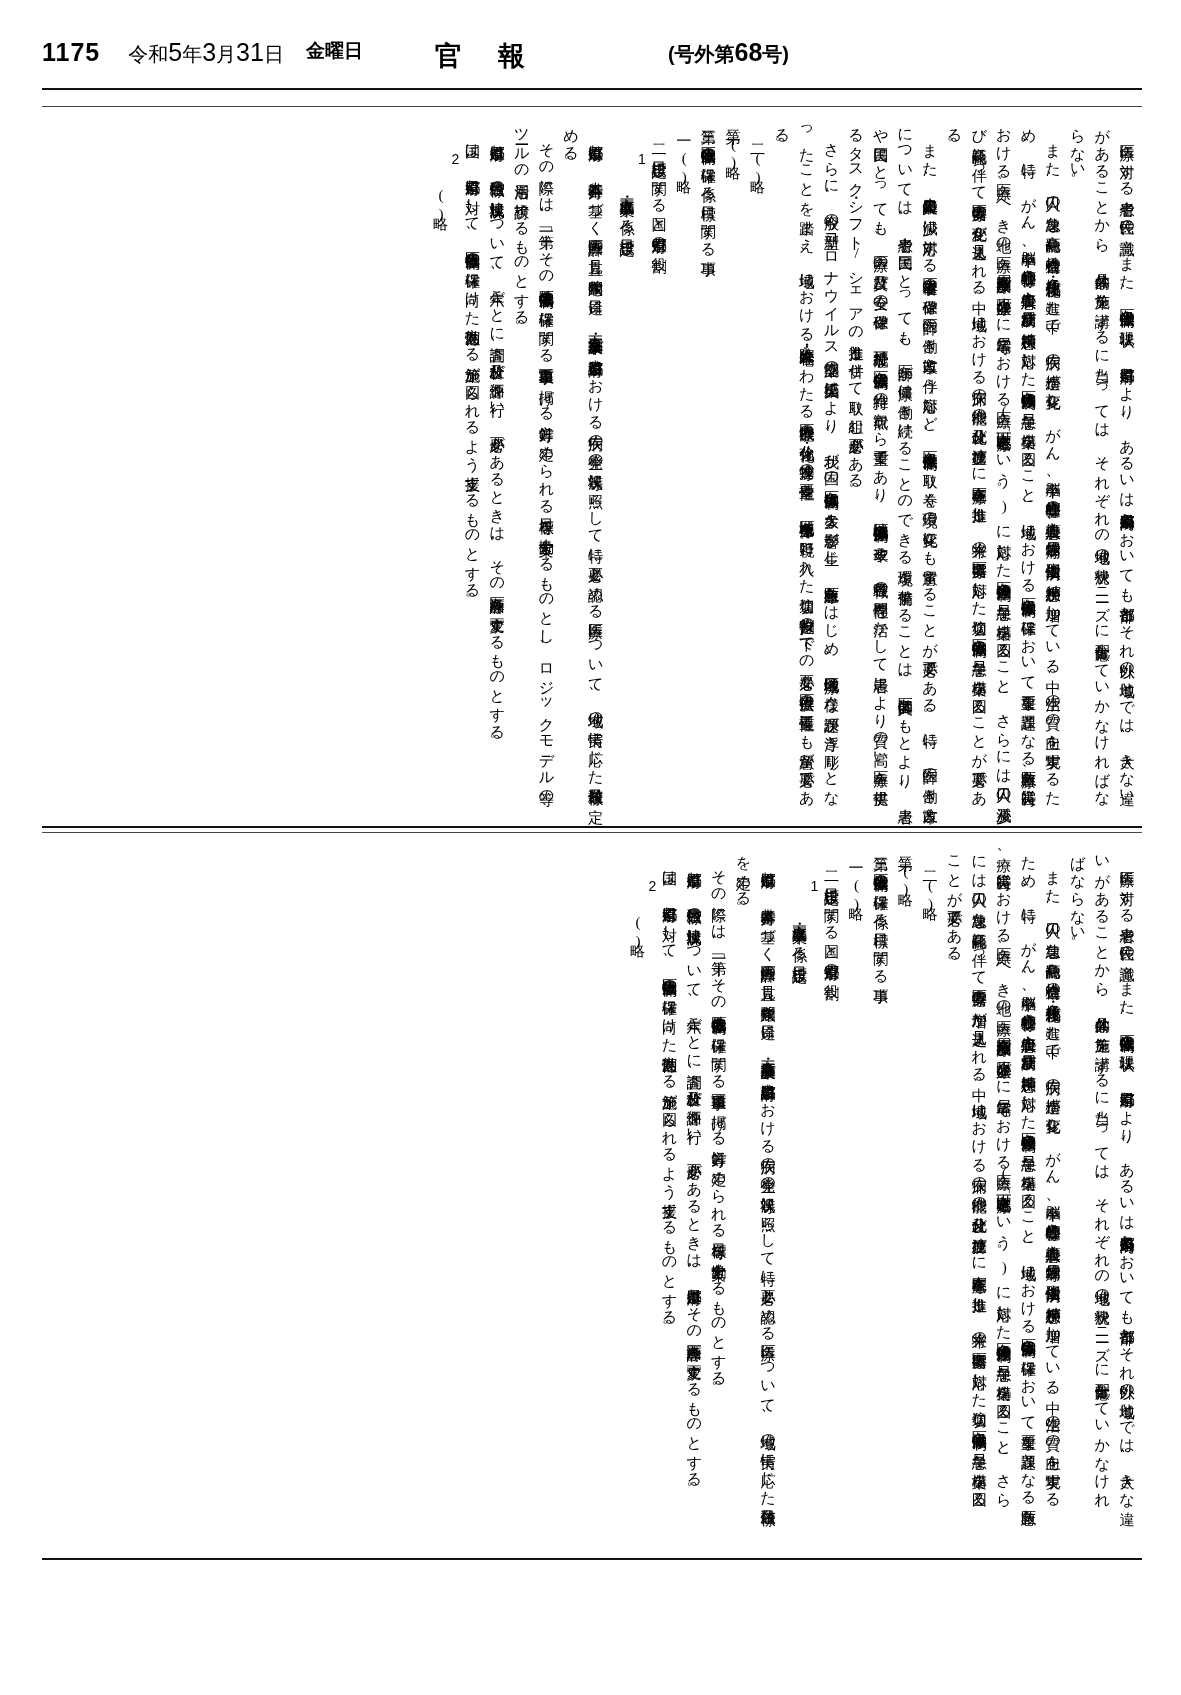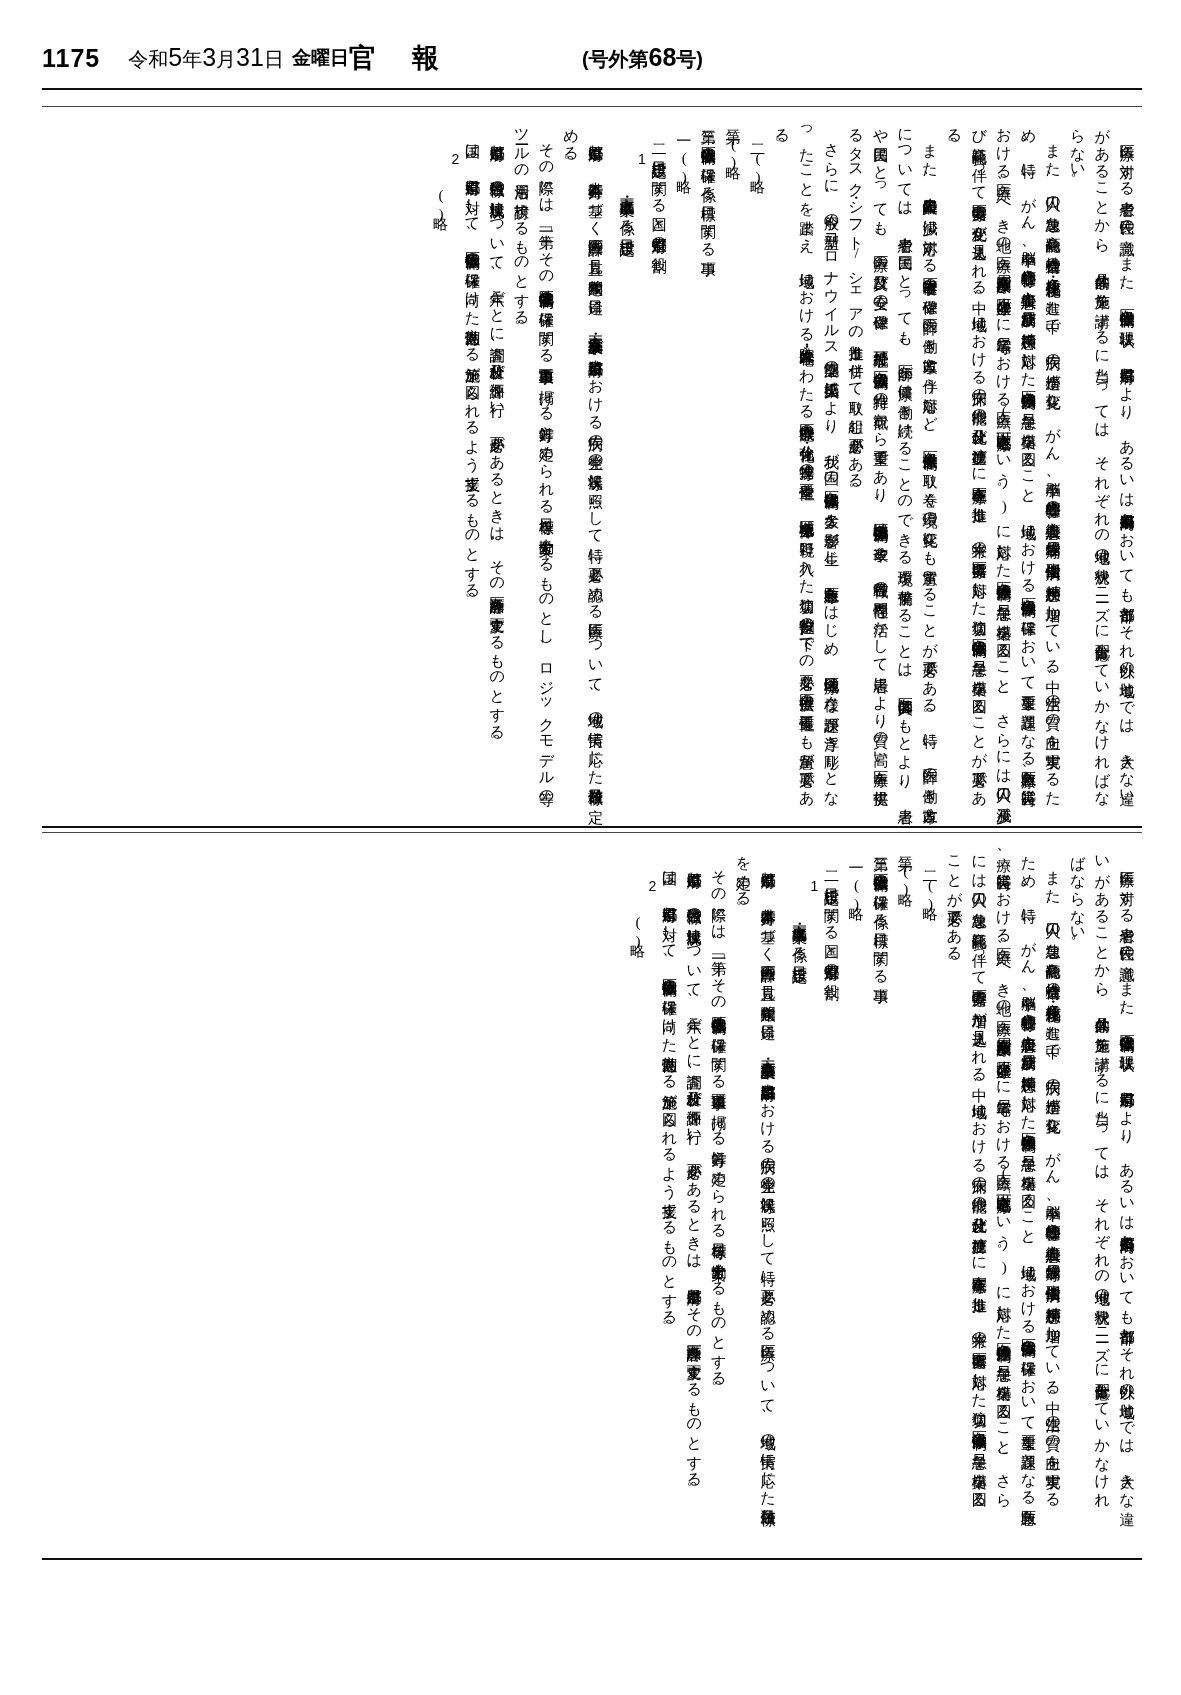--- a/index.html
+++ b/index.html
@@ -9,39 +9,39 @@
     font-family:"Liberation Serif","DejaVu Serif",serif;
     color:#000;
     position:relative;
     overflow:hidden;
   }
 
   
   .page-header{
     position:absolute;
     left:42px; top:38px; width:1100px; height:40px;
-    display:flex; align-items:center;
+    display:flex; align-items:flex-start;
     white-space:nowrap;
   }
   .hdr-page{
     font-size:25px; font-weight:bold; letter-spacing:1px;
     font-family:"Liberation Sans","DejaVu Sans",sans-serif;
   }
   .hdr-date{
     font-size:20px; font-weight:normal; margin-left:28px;
     font-family:"Liberation Sans","DejaVu Sans",sans-serif;
   }
   .hdr-date .big{font-size:25px;}
   .hdr-day{
-    font-size:19px; font-weight:bold; margin-left:8px;
+    font-size:19px; font-weight:bold; margin-left:22px;
     font-family:"Liberation Sans","DejaVu Sans",sans-serif;
   }
   .hdr-title{
     font-size:27px; font-weight:bold;
-    letter-spacing:36px;
+    margin-left:72px; letter-spacing:36px;
     font-family:"Liberation Serif","DejaVu Serif",serif;
   }
   .hdr-issue{
     font-size:20px; font-weight:bold; margin-left:107px;
     font-family:"Liberation Sans","DejaVu Sans",sans-serif;
   }
   .hdr-issue .big{font-size:25px;}
 
   .rule{
     position:absolute;left:42px;width:1100px;

